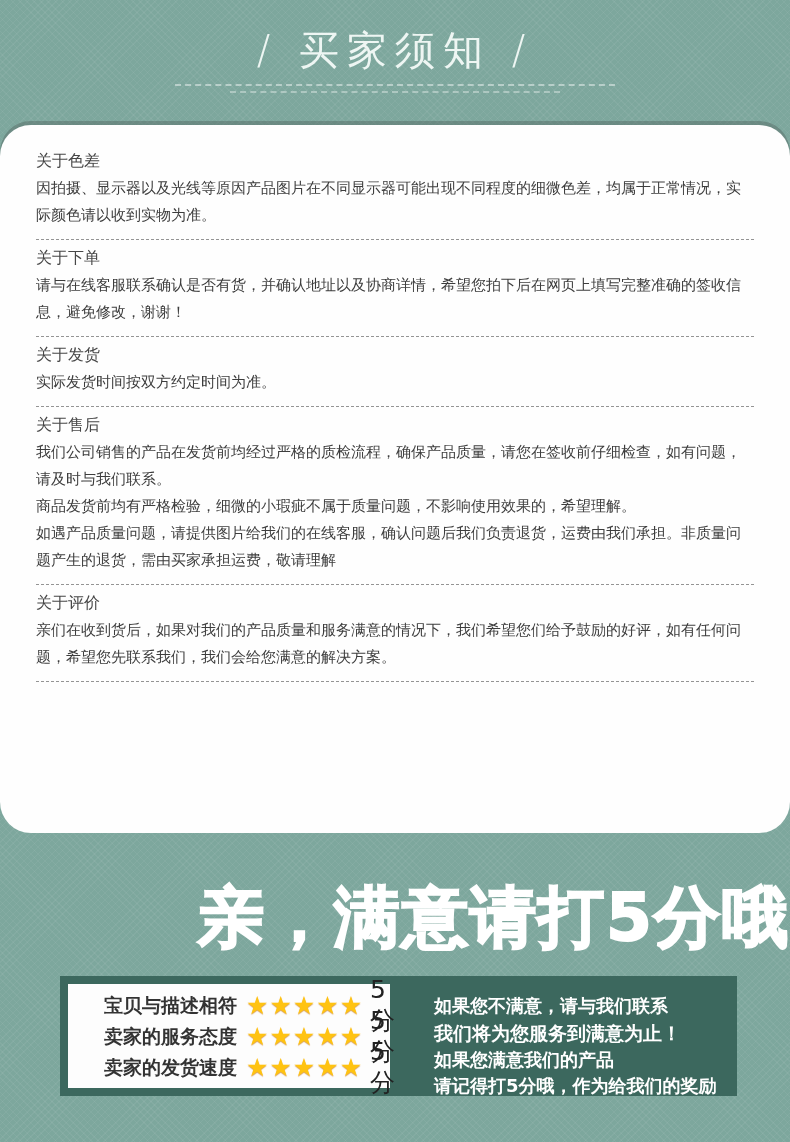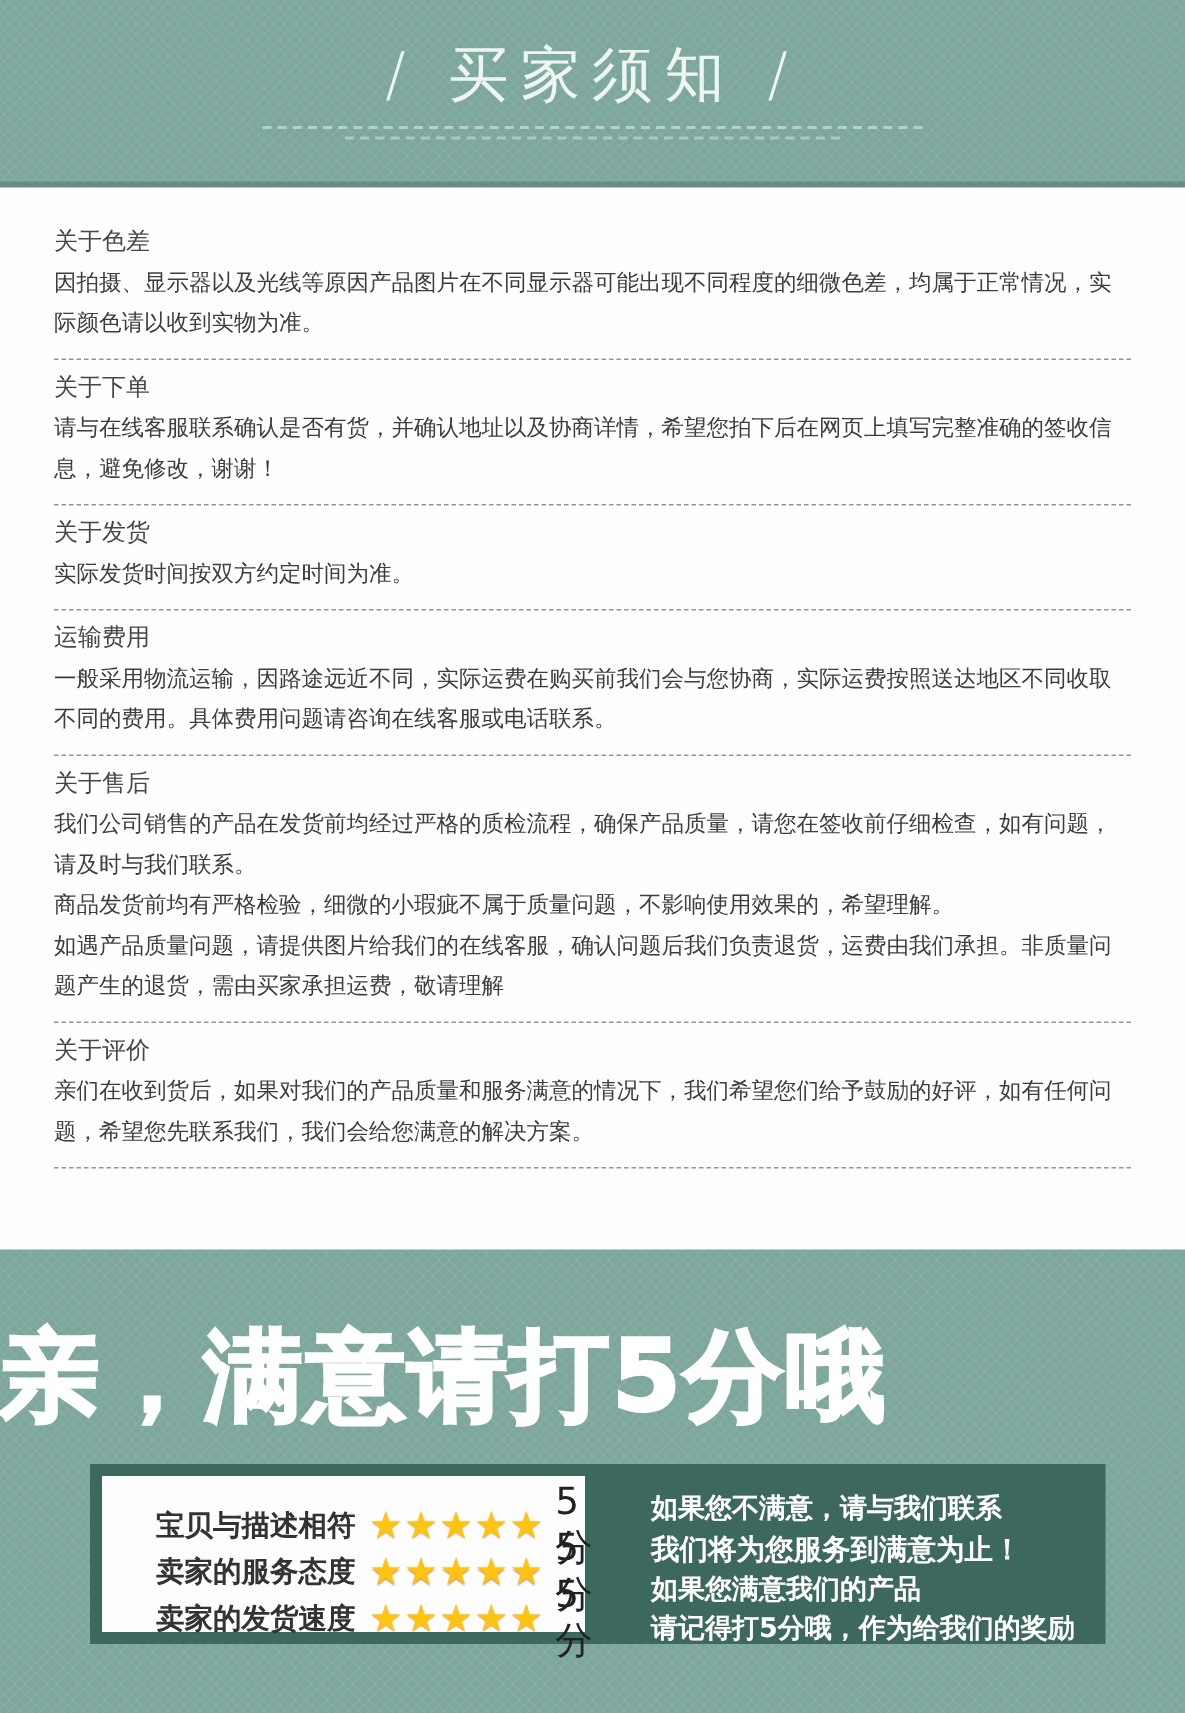--- a/index.html
+++ b/index.html
@@ -20,38 +20,39 @@
   }
   .watermark-line { margin:4px auto 0; border-top:2px dashed rgba(255,255,255,0.45); height:0; }
   .watermark-line.l1 { width:440px; margin-top:10px; }
   .watermark-line.l2 { width:330px; margin-top:5px; opacity:.8; }
 
   
   .card {
     position:absolute; top:125px; left:0; width:790px; height:708px;
     background:#fefefe; box-sizing:border-box; padding:18px 36px 0;
     box-shadow:0 -4px 0 rgba(88,110,104,0.5);
+    border-radius:31px;
   }
   .section { padding:8px 0 10px; border-bottom:1px dashed #949494; }
   .section-title { font-size:16px; line-height:20px; color:#474747; margin:0 0 4px; font-weight:400; }
   .section p { margin:0; font-size:15px; line-height:27px; color:#3d3d3d; }
 
   
   .banner-title {
-    position:absolute; top:868px; left:0; width:790px; text-align:left;
+    position:absolute; top:868px; left:0; width:790px; text-align:right;
     font-size:66px; line-height:100px; font-weight:900; color:#ffffff;
     letter-spacing:2px; -webkit-text-stroke:2px #ffffff;
   }
   .panel {
     position:absolute; top:976px; left:60px; width:677px; height:120px;
     background:#3c685e; display:flex; box-sizing:border-box; padding:8px;
   }
   .rating-box {
     width:322px; background:#fdfdfd; box-sizing:border-box;
-    display:flex; flex-direction:column; justify-content:space-around; padding:17px 0 5px 36px;
+    display:flex; flex-direction:column; justify-content:space-around; padding:6px 0 5px 36px;
   }
   .rating-row { display:flex; align-items:center; height:31px; }
   .rating-label { font-size:19px; font-weight:600; color:#333; white-space:nowrap; }
   .stars { margin:0 7px 0 9px; white-space:nowrap; }
   .star {
     font-size:25px; line-height:25px; color:#ffc311; letter-spacing:1px;
     text-shadow:0 1px 1px rgba(196,110,0,0.65);
   }
   .rating-score { font-size:25px; color:#222; }
   .messages { flex:1; box-sizing:border-box; padding:9px 0 0 44px; color:#fff; }
@@ -82,26 +83,20 @@
       </div>
   </div>
 
   <div class="section">
     <h3 class="section-title">关于发货</h3>
     <div>
         <p>实际发货时间按双方约定时间为准。</p>
       </div>
   </div>
 
-  <div class="section">
-    <h3 class="section-title">运输费用</h3>
-    <div>
-        <p>一般采用物流运输，因路途远近不同，实际运费在购买前我们会与您协商，实际运费按照送达地区不同收取不同的费用。具体费用问题请咨询在线客服或电话联系。</p>
-      </div>
-  </div>
 
   <div class="section">
     <h3 class="section-title">关于售后</h3>
     <div>
         <p>我们公司销售的产品在发货前均经过严格的质检流程，确保产品质量，请您在签收前仔细检查，如有问题，请及时与我们联系。</p>
         <p>商品发货前均有严格检验，细微的小瑕疵不属于质量问题，不影响使用效果的，希望理解。</p>
         <p>如遇产品质量问题，请提供图片给我们的在线客服，确认问题后我们负责退货，运费由我们承担。非质量问题产生的退货，需由买家承担运费，敬请理解</p>
       </div>
   </div>
 

